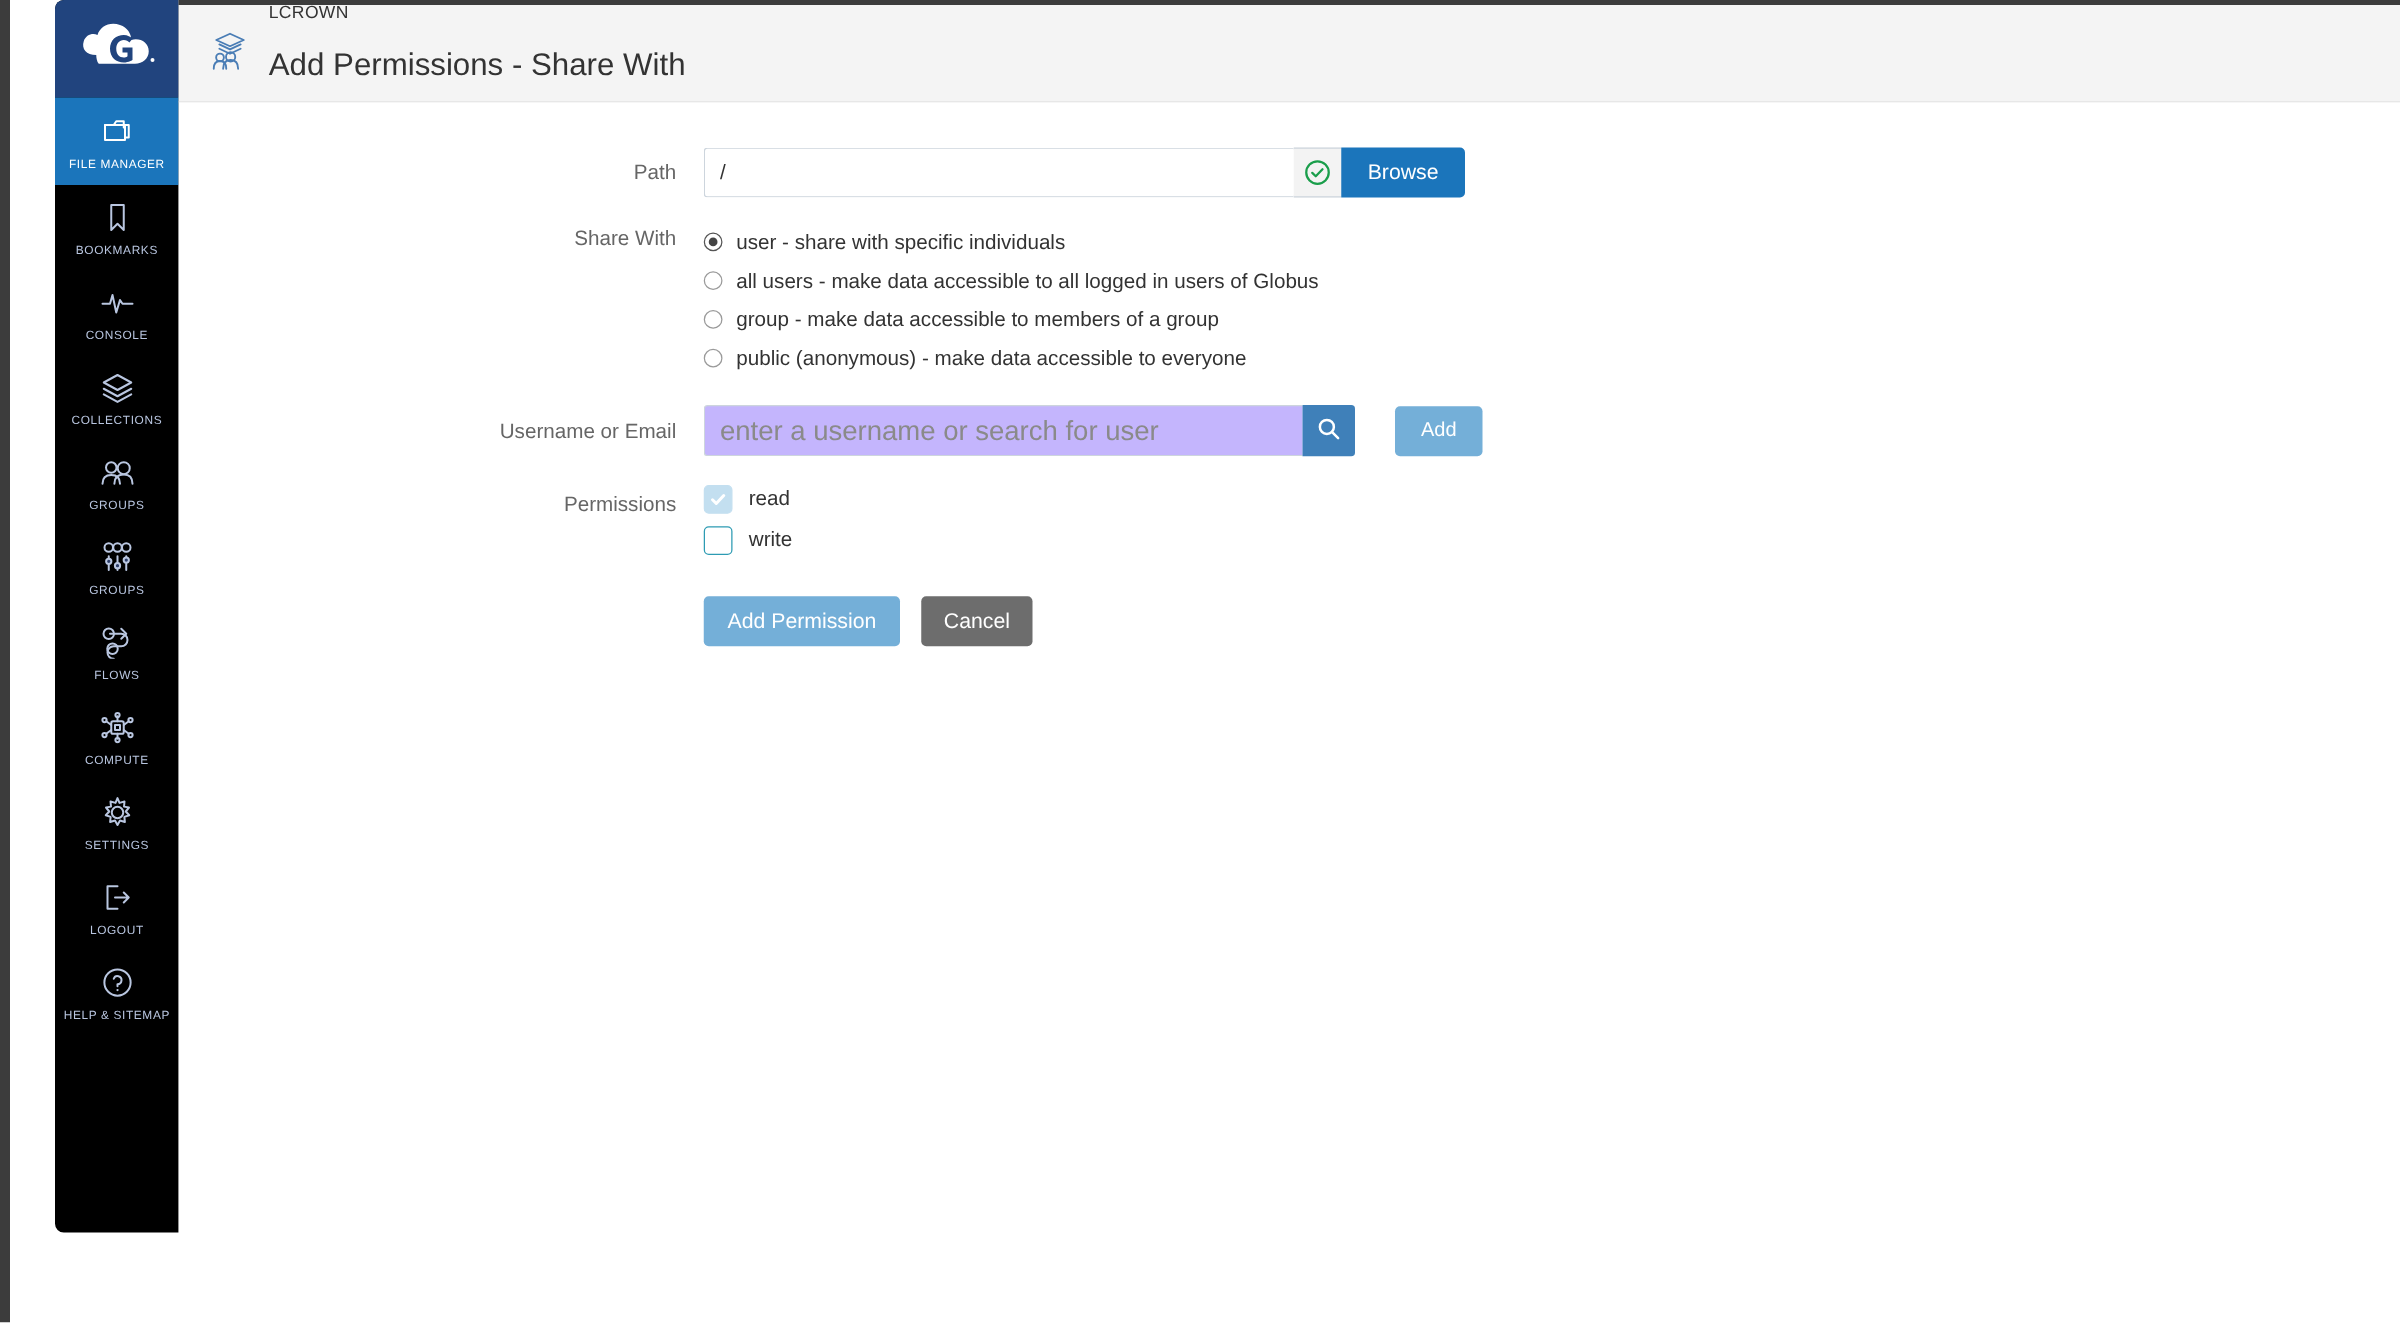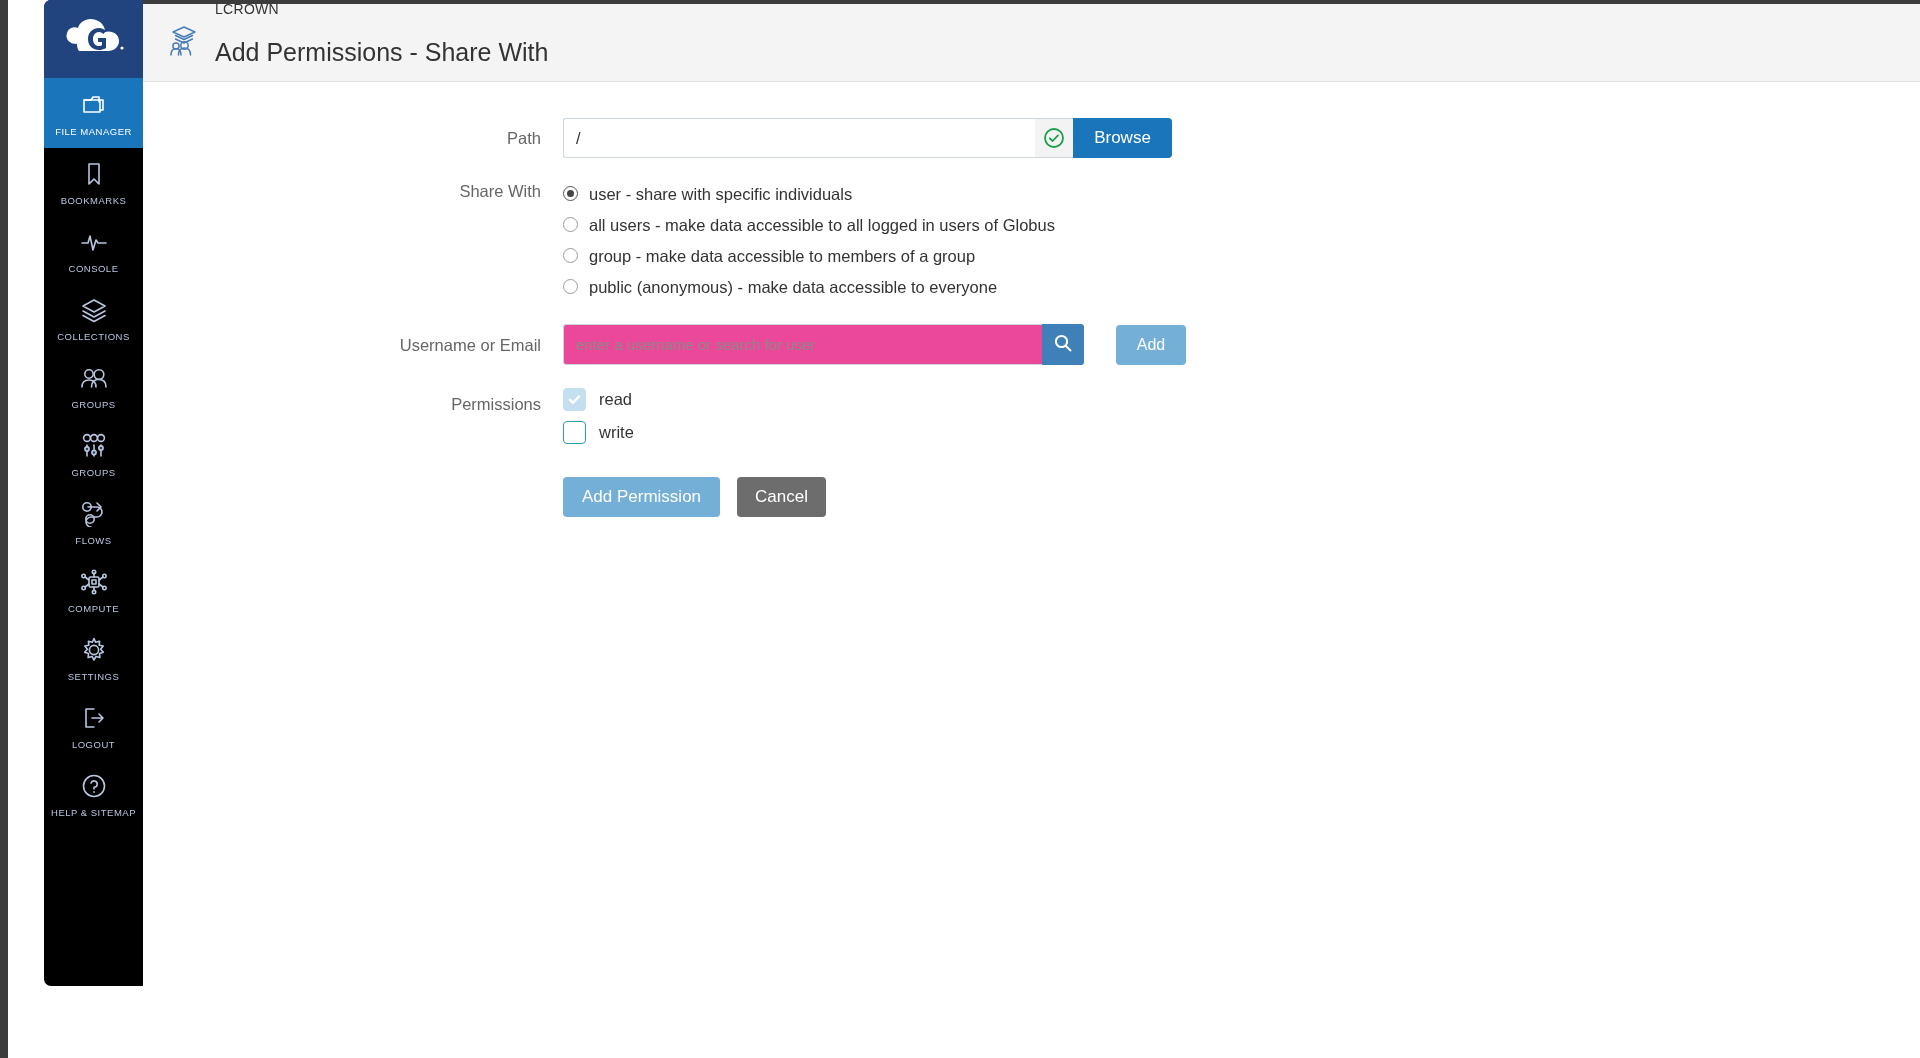--- a/index.html
+++ b/index.html
@@ -249,24 +249,24 @@
     width: 521px;
     height: 41px;
   }
   .user-input {
     flex: 1 1 auto;
     height: 41px;
     border: 1px solid #cdd5dd;
     border-right: none;
     border-radius: 3px 0 0 3px;
     padding: 0 12px;
-    font-size: 15px;
+    font-size: 22px;
     color: #333333;
     outline: none;
-    background: #ec4899;
+    background: #c4b5fd;
     font-family: "Liberation Sans", sans-serif;
   }
   .user-input::placeholder { color: #8a8a8a; }
   .search-btn {
     width: 42px; height: 41px;
     background: #3f80b9;
     border: none;
     border-radius: 0 3px 3px 0;
     display: flex; align-items: center; justify-content: center;
     cursor: pointer;

